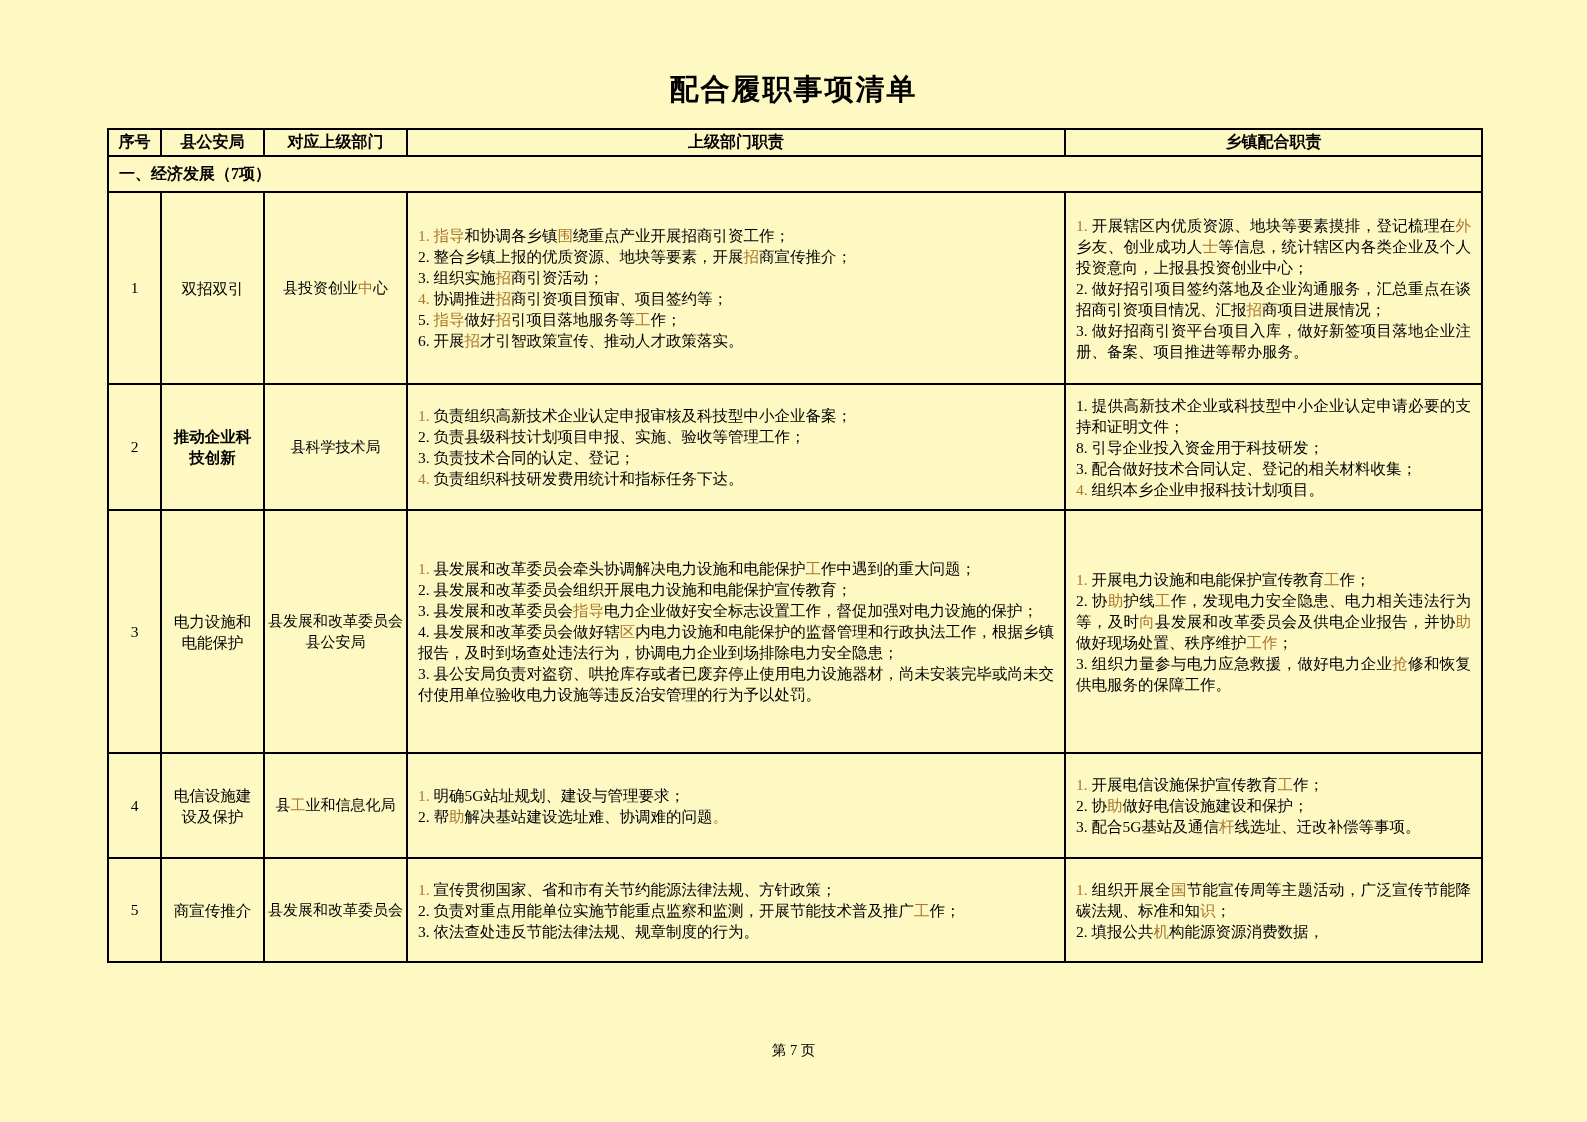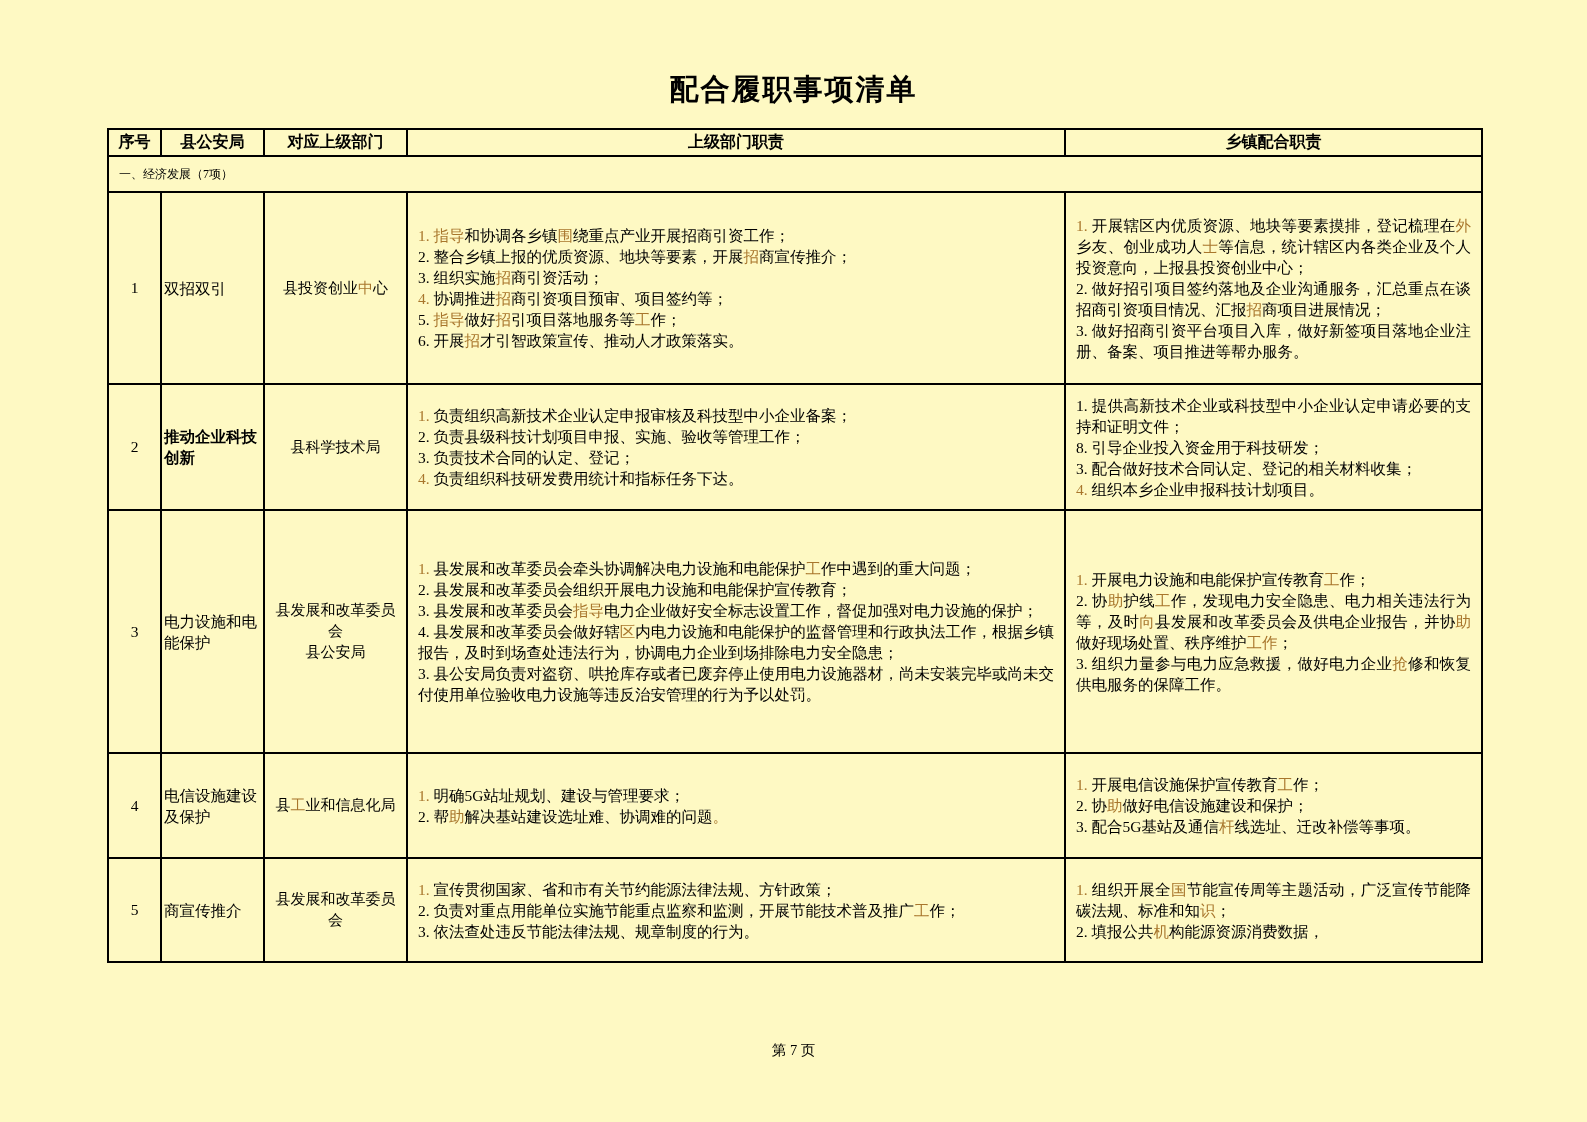--- a/index.html
+++ b/index.html
@@ -16,30 +16,30 @@
     border-collapse:collapse;table-layout:fixed;
   }
   .duty-table th,.duty-table td{border:2px solid #000;}
   .duty-table thead tr{height:18px;}
   .duty-table th{font-size:16px;font-weight:bold;text-align:center;vertical-align:middle;padding:2px;}
   .col-num{width:53px;}
   .col-name{width:103px;}
   .col-dept{width:143px;}
   .col-upper{width:658px;}
   .col-town{width:417px;}
-  .section-cell{font-weight:normal;font-size:12px;padding:4px 10px;vertical-align:middle;height:26px;}
+  .section-cell{font-weight:bold;font-size:16px;padding:4px 10px;vertical-align:middle;height:26px;}
   tbody tr:nth-child(2){height:192px;}
   tbody tr:nth-child(3){height:126px;}
   tbody tr:nth-child(4){height:243px;}
   tbody tr:nth-child(5){height:105px;}
   tbody tr:nth-child(6){height:104px;}
   .cell-num{text-align:center;vertical-align:middle;font-size:15.5px;}
-  .cell-name{text-align:left;vertical-align:middle;font-size:15.5px;padding:2px;line-height:21px;}
+  .cell-name{text-align:center;vertical-align:middle;font-size:15.5px;padding:8px;line-height:21px;}
   .cell-name.bold{font-weight:bold;}
-  .cell-dept{text-align:center;vertical-align:middle;font-size:15px;padding:8px;white-space:pre-line;line-height:21px;}
+  .cell-dept{text-align:center;vertical-align:middle;font-size:15px;padding:1px;white-space:pre-line;line-height:21px;}
   .cell-duties{vertical-align:middle;font-size:15.5px;line-height:21px;padding:6px 10px;text-align:justify;}
   .hl{color:var(--hl,#a8762c);}
   .footer{position:absolute;top:1041px;left:0;width:100%;text-align:center;font-size:14.5px;}
 </style>
 </head>
 <body>
 
 <div class="page">
   <div class="title">配合履职事项清单</div>
 

